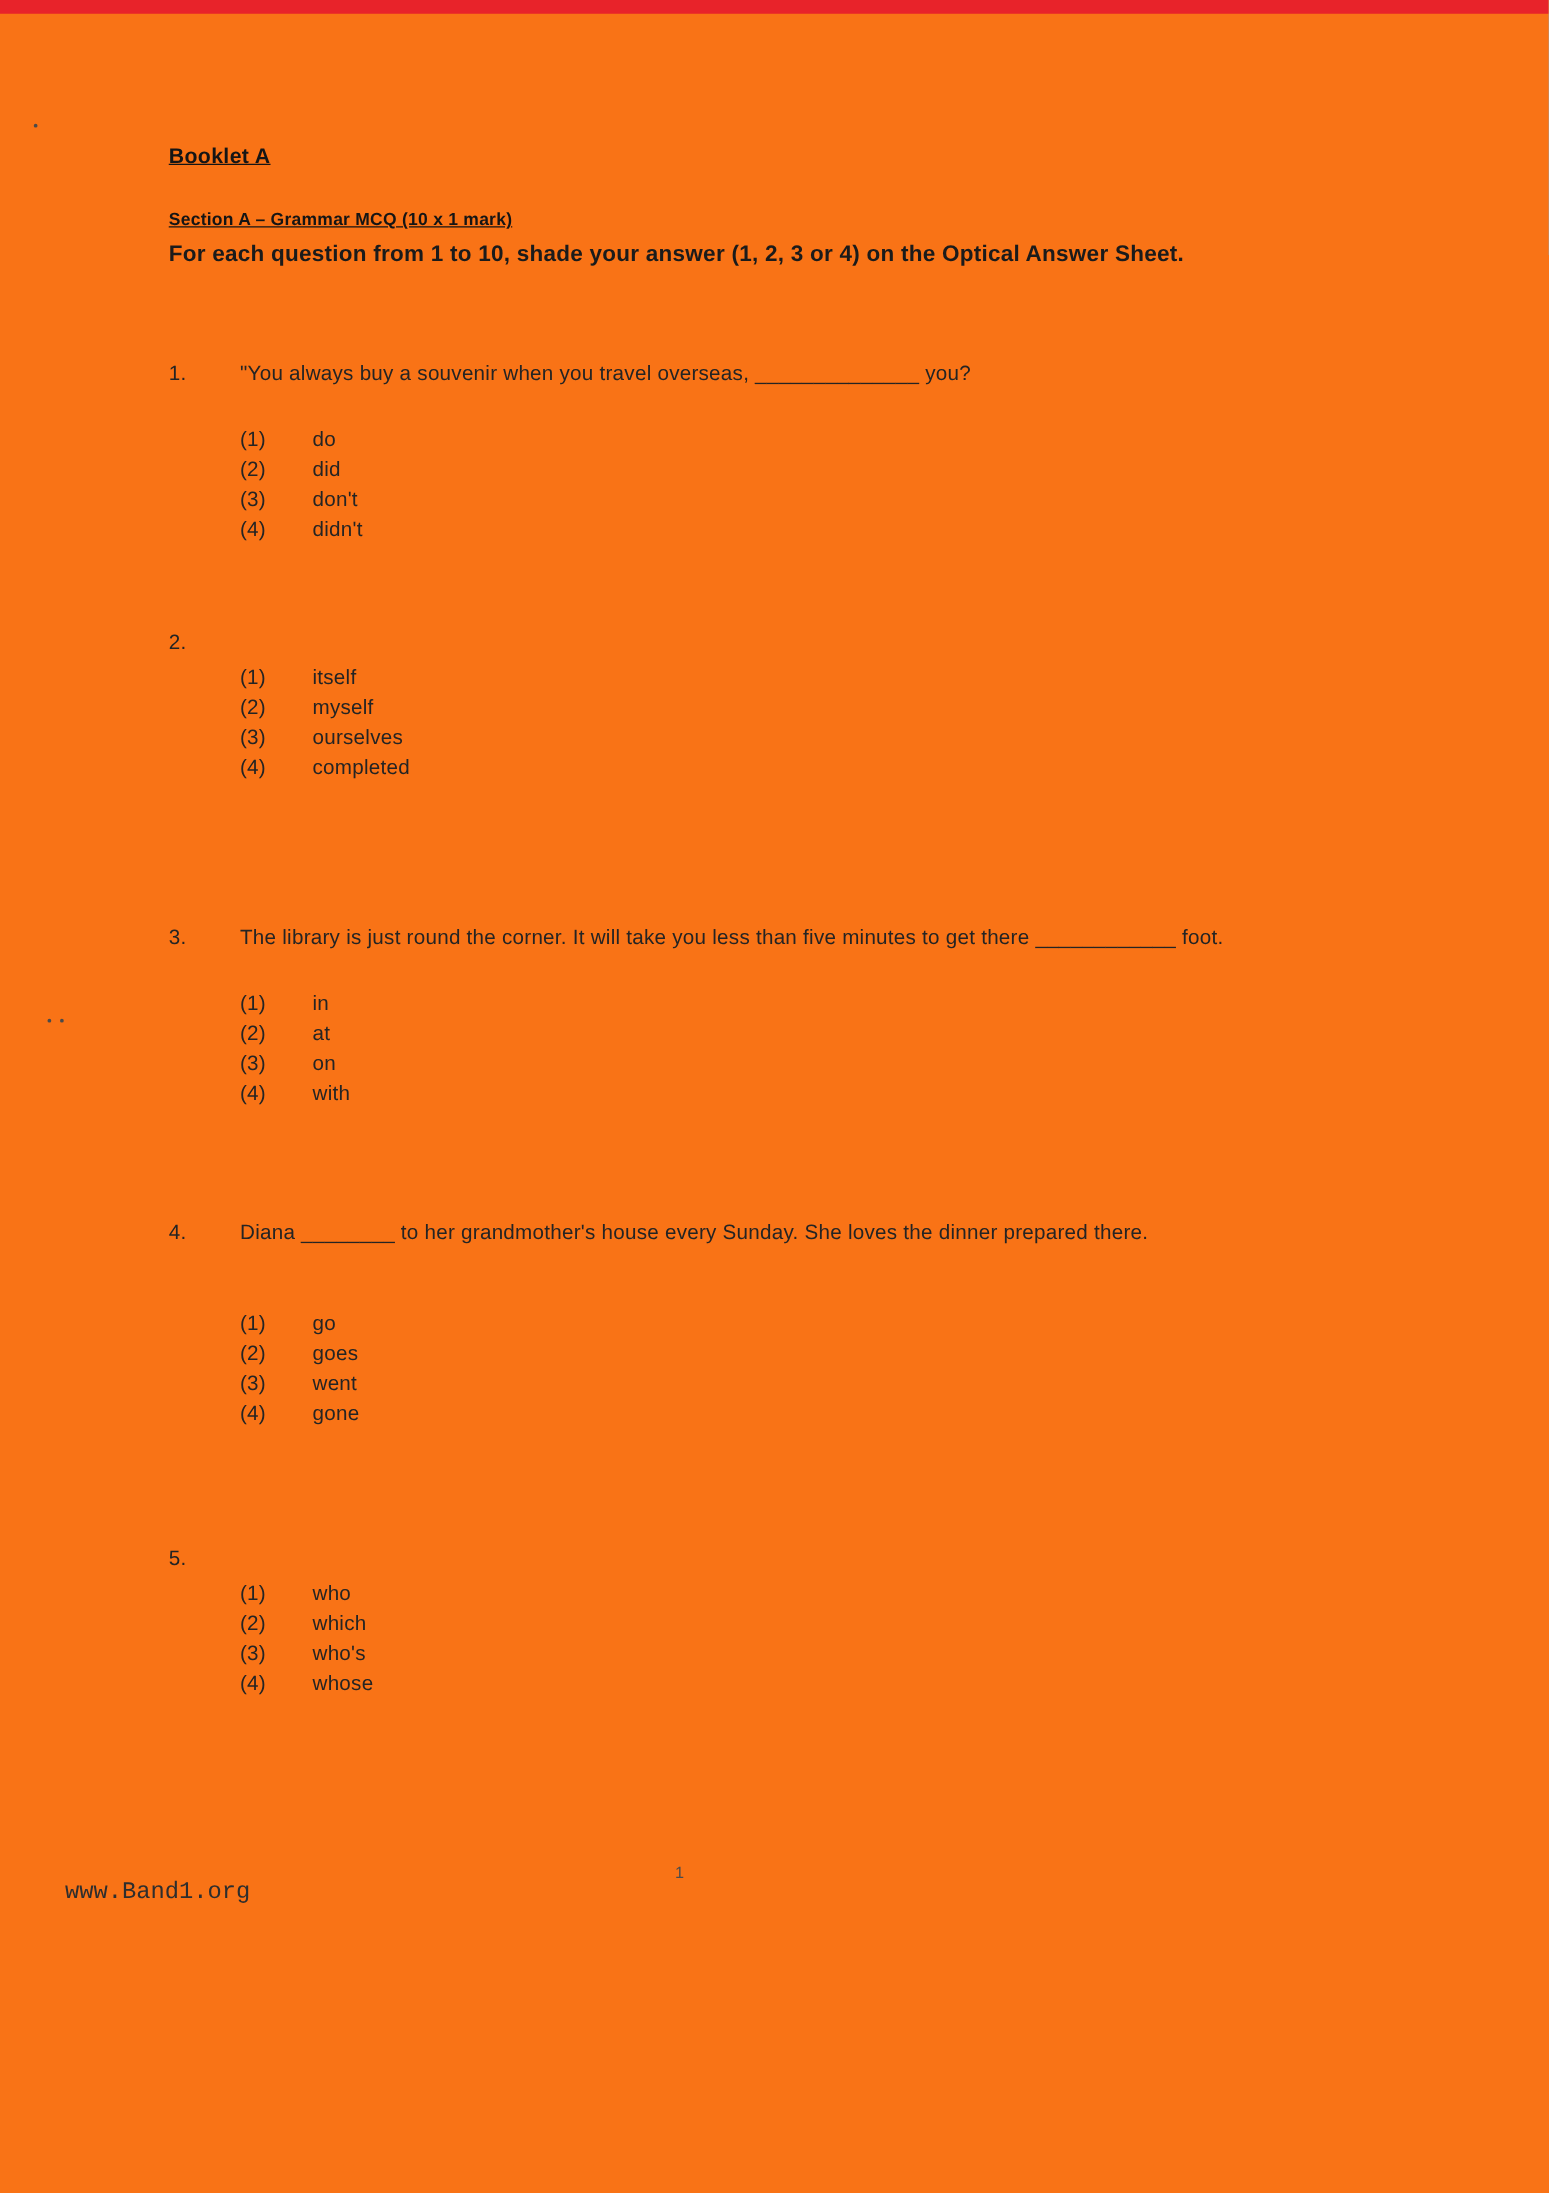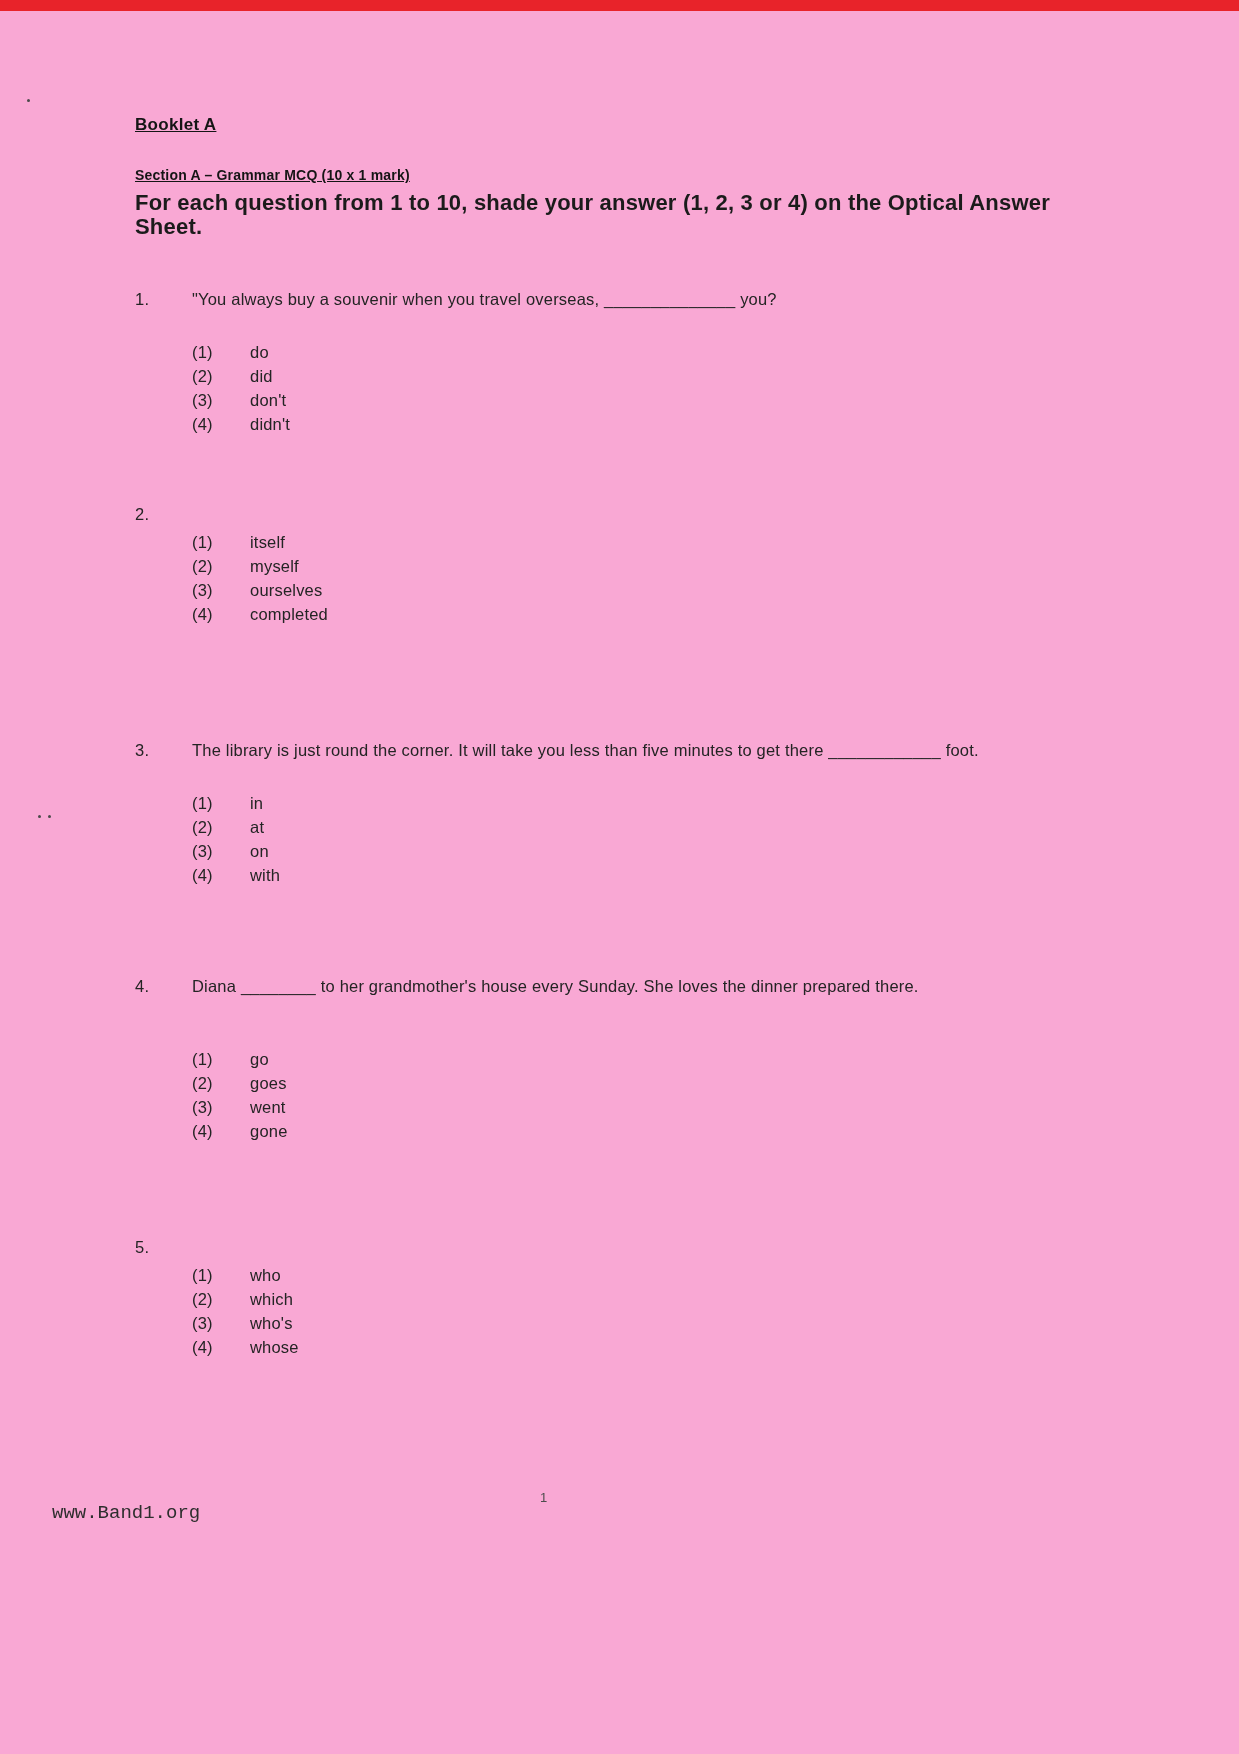--- a/index.html
+++ b/index.html
@@ -4,21 +4,21 @@
 <style>
   * { margin: 0; padding: 0; box-sizing: border-box; }
   html, body { background: #9e9e9e; }
   body { font-family: "Liberation Sans", sans-serif; }
 
   .page {
     position: relative;
     width: 1239px;
     height: 1754px;
     margin: 0 auto;
-    background: #f9a8d4;
+    background: #f97316;
     overflow: hidden;
     color: #212121;
   }
 
   .top-bar {
     position: absolute;
     top: 0; left: 0;
     width: 100%;
     height: 11px;
     background: #e8232a;
@@ -50,21 +50,21 @@
     font-weight: bold;
     text-decoration: underline;
     color: #151515;
     letter-spacing: 0.2px;
   }
 
   .instructions {
     position: absolute;
     left: 135px; top: 191px;
     width: 975px;
-    font-size: 22px;
+    font-size: 18px;
     font-weight: bold;
     line-height: 24px;
     color: #1b1b1b;
     letter-spacing: 0.2px;
   }
 
   .question {
     position: absolute;
     left: 135px;
     width: 985px;

